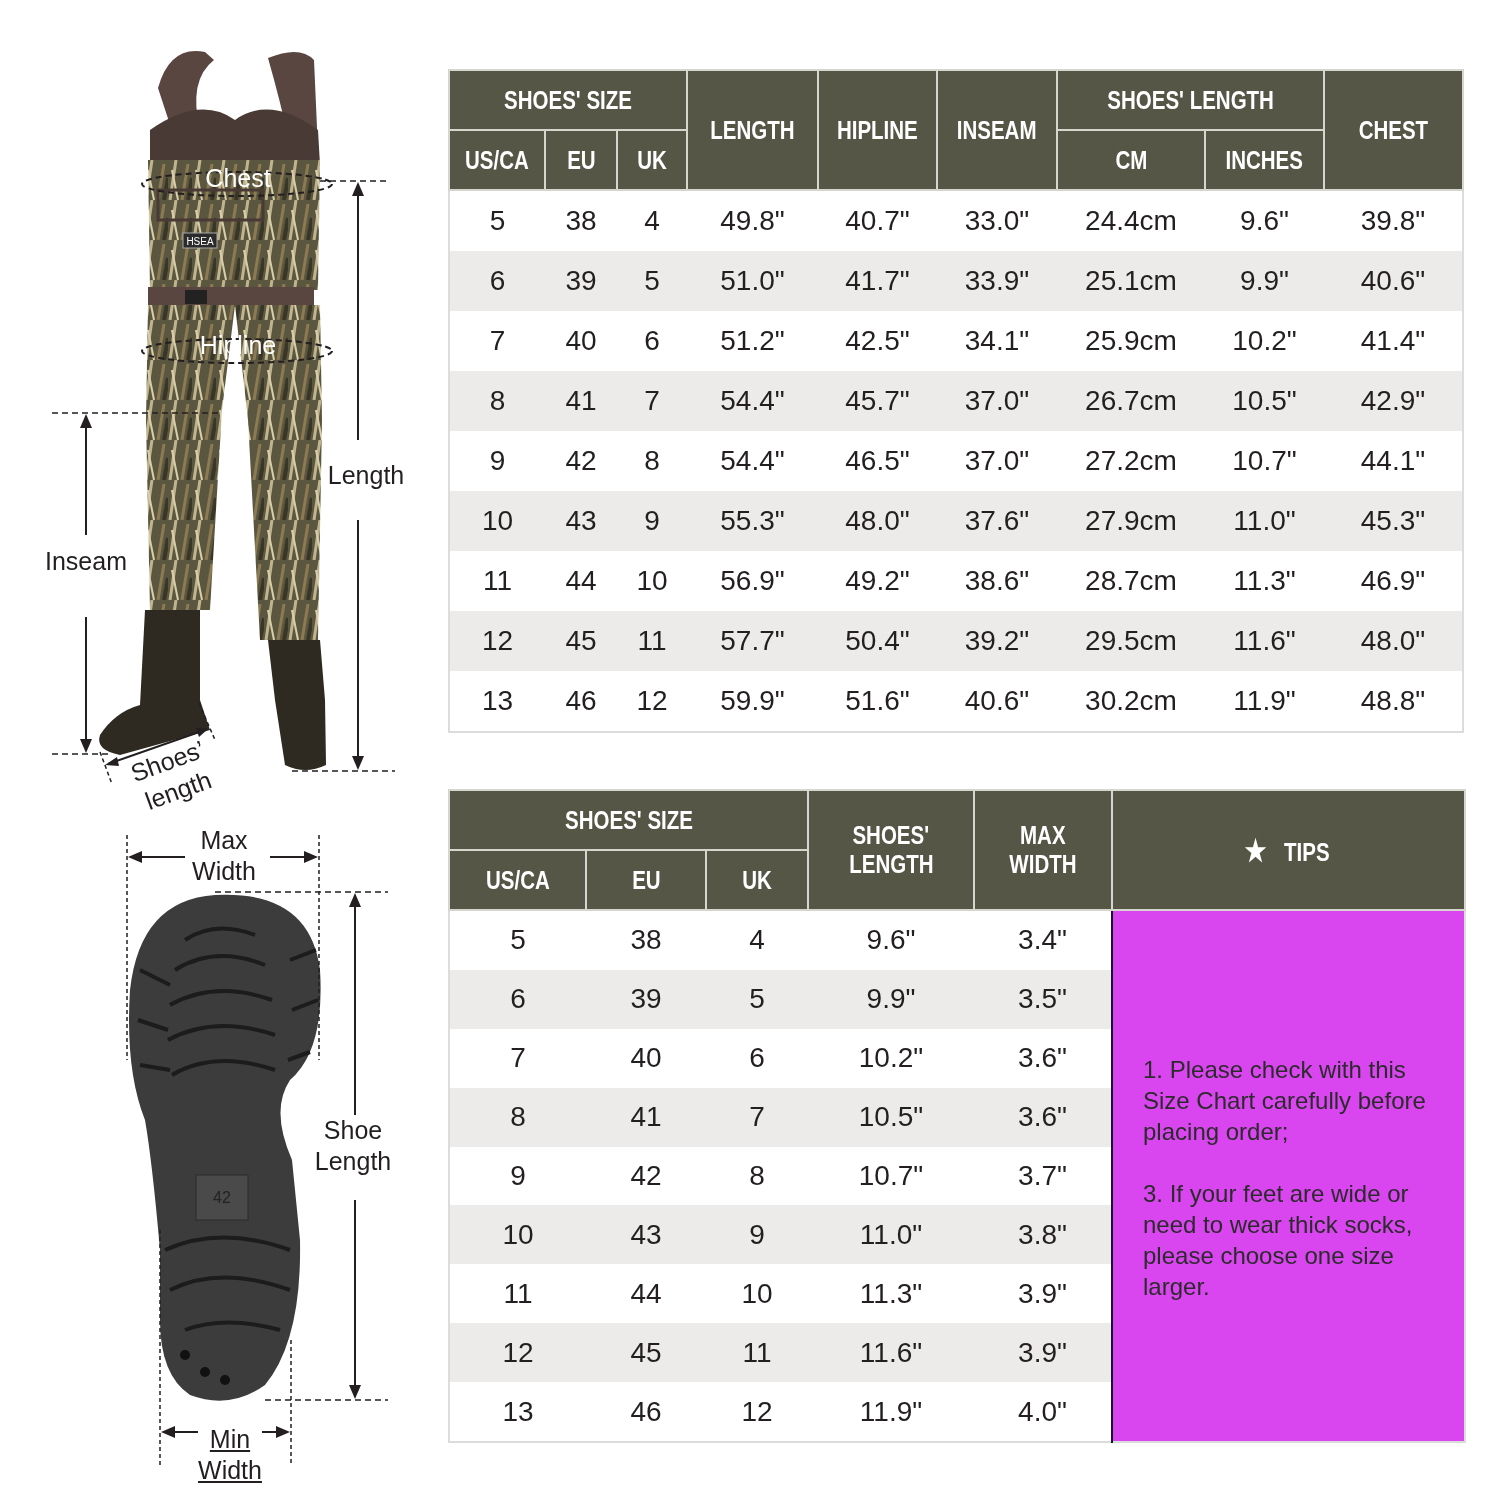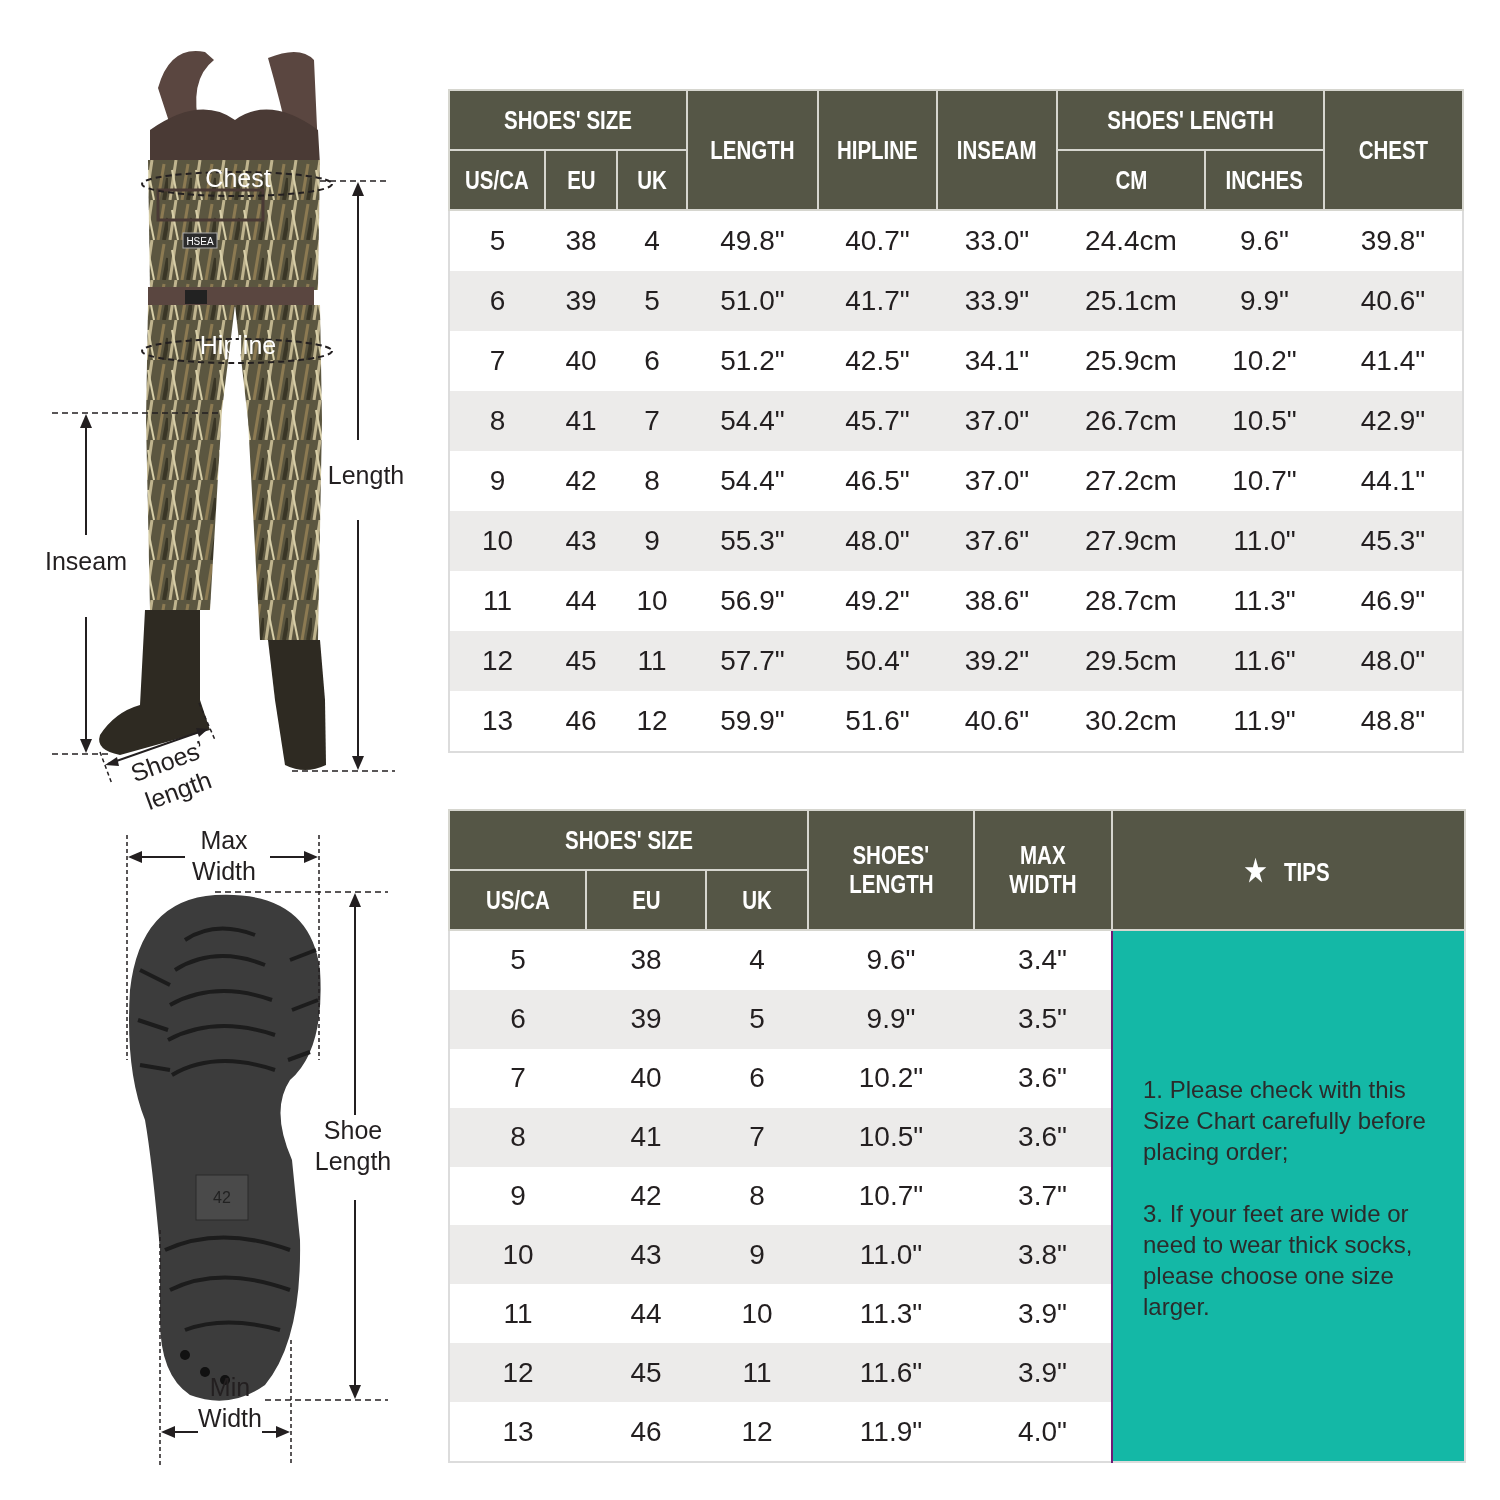--- a/index.html
+++ b/index.html
@@ -1,35 +1,35 @@
 <!DOCTYPE html>
 <html><head>
 <meta charset="utf-8">
 <style>
   html, body { margin: 0; padding: 0; background: #ffffff; }
   body { width: 1500px; height: 1500px; position: relative; overflow: hidden; font-family: "Liberation Sans", sans-serif; color: #231f20; }
 
   
-  .tbl { position: absolute; border-collapse: collapse; table-layout: fixed; border: 2px solid #dcdcdc; margin-top: 20px; }
+  .tbl { position: absolute; border-collapse: collapse; table-layout: fixed; border: 2px solid #dcdcdc; }
   .tbl th { background: #555646; color: #ffffff; font-family: "Liberation Sans", sans-serif; font-weight: bold; font-size: 25px; letter-spacing: 0px; transform-origin: center; border: 2px solid #d6d6cf; padding: 0; text-align: center; vertical-align: middle; }
   .tbl th span { display: inline-block; transform: scaleX(0.82); white-space: nowrap; }
   .tbl td { font-size: 28px; text-align: center; vertical-align: middle; padding: 0; color: #231f20; }
   .tbl tr.row-alt td.val { background: #ecebea; }
   .tbl tr.row td.val { background: #ffffff; }
 
   #t1 { left: 448px; top: 69px; width: 1014px; }
   #t1 th.h1 { height: 58px; }
   #t1 th.h2 { height: 58px; }
   #t1 td { height: 60px; }
 
   #t2 { left: 448px; top: 789px; width: 1016px; }
   #t2 th.h1 { height: 58px; }
   #t2 th.h2 { height: 58px; }
   #t2 td { height: 58.9px; }
-  #t2 td.tips { background: #14b8a6; border-left: 2px solid #701a75; vertical-align: middle; text-align: left; font-size: 24px; line-height: 31px; padding: 4px 10px 0 30px; color: #2b2b2b; }
+  #t2 td.tips { background: #d946ef; border-left: 2px solid #0f172a; vertical-align: middle; text-align: left; font-size: 24px; line-height: 31px; padding: 4px 10px 0 30px; color: #2b2b2b; }
   .tips p { margin: 0 0 31px 0; }
   .tips p:last-child { margin-bottom: 0; }
   .star { font-size: 30px; margin-right: 10px; }
 
   
   .diagram { position: absolute; }
   .lbl { position: absolute; font-family: "Liberation Sans", sans-serif; font-size: 25px; color: #231f20; text-align: center; line-height: 31px; }
   .lbl.white { color: #ffffff; }
 </style>
 </head>
@@ -146,21 +146,21 @@
     <polygon points="290,612 276,606 276,618" fill="#231f20"></polygon>
   </svg>
   <div class="lbl" style="left:174px;top:5px;width:100px;">
     <div>Max</div>
     <div>Width</div>
   </div>
   <div class="lbl" style="left:303px;top:295px;width:100px;">
     <div>Shoe</div>
     <div>Length</div>
   </div>
-  <div class="lbl" style="left:180px;top:552px;width:100px;">
+  <div class="lbl" style="left:180px;top:604px;width:100px;text-decoration:underline;">
     <div>Min</div>
     <div>Width</div>
   </div>
 </div>
 
 <table id="t1" class="tbl">
   <colgroup>
     <col style="width:96px">
       <col style="width:72px">
       <col style="width:70px">

